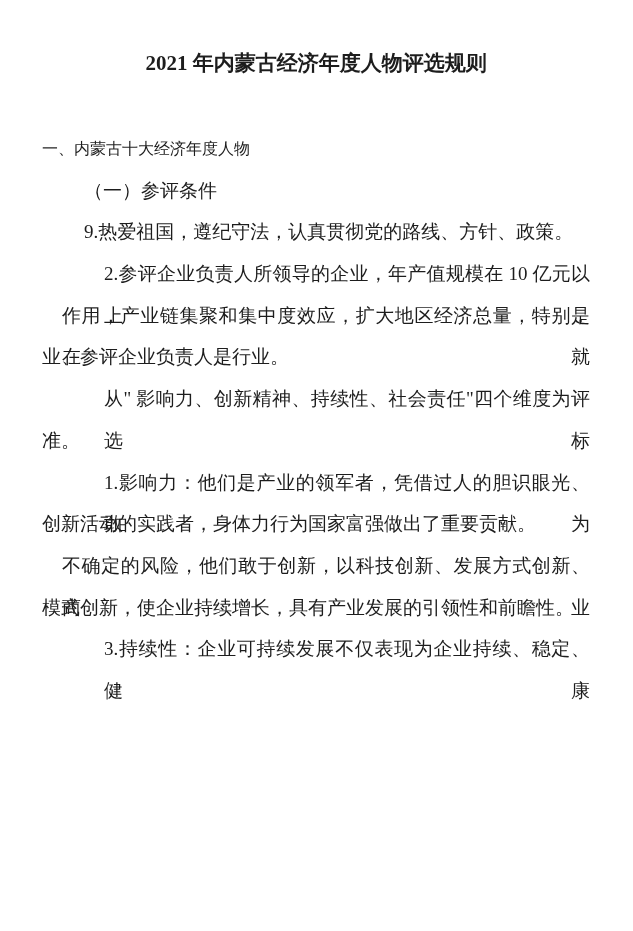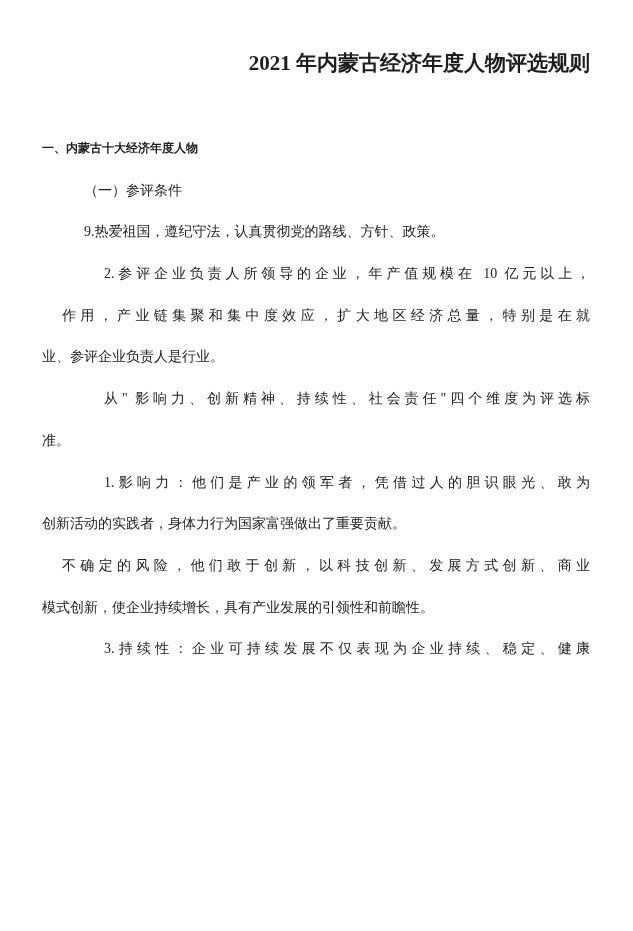--- a/index.html
+++ b/index.html
@@ -16,36 +16,36 @@
     color: #1d1d1d;
     padding: 48px 43px 0 42px;
     overflow: hidden;
     font-family: "Liberation Serif", "DejaVu Serif", serif;
   }
   .title {
     margin: 0 0 50px 0;
     font-size: 21px;
     line-height: 30px;
     font-weight: bold;
-    text-align: right;
+    text-align: center;
     white-space: nowrap;
   }
   .body-lines {
     width: 548px;
   }
   .line {
-    font-size: 14px;
+    font-size: 19px;
     line-height: 41.7px;
     height: 41.7px;
     white-space: nowrap;
     overflow: visible;
   }
   .line.heading {
-    font-weight: bold;
-    font-size: 12px;
+    font-weight: normal;
+    font-size: 16px;
   }
   .line.indent,
   .line.indent-full {
     padding-left: 42px;
   }
   .line.indent-full,
   .line.full {
     white-space: normal;
     text-align: justify;
     text-align-last: justify;

